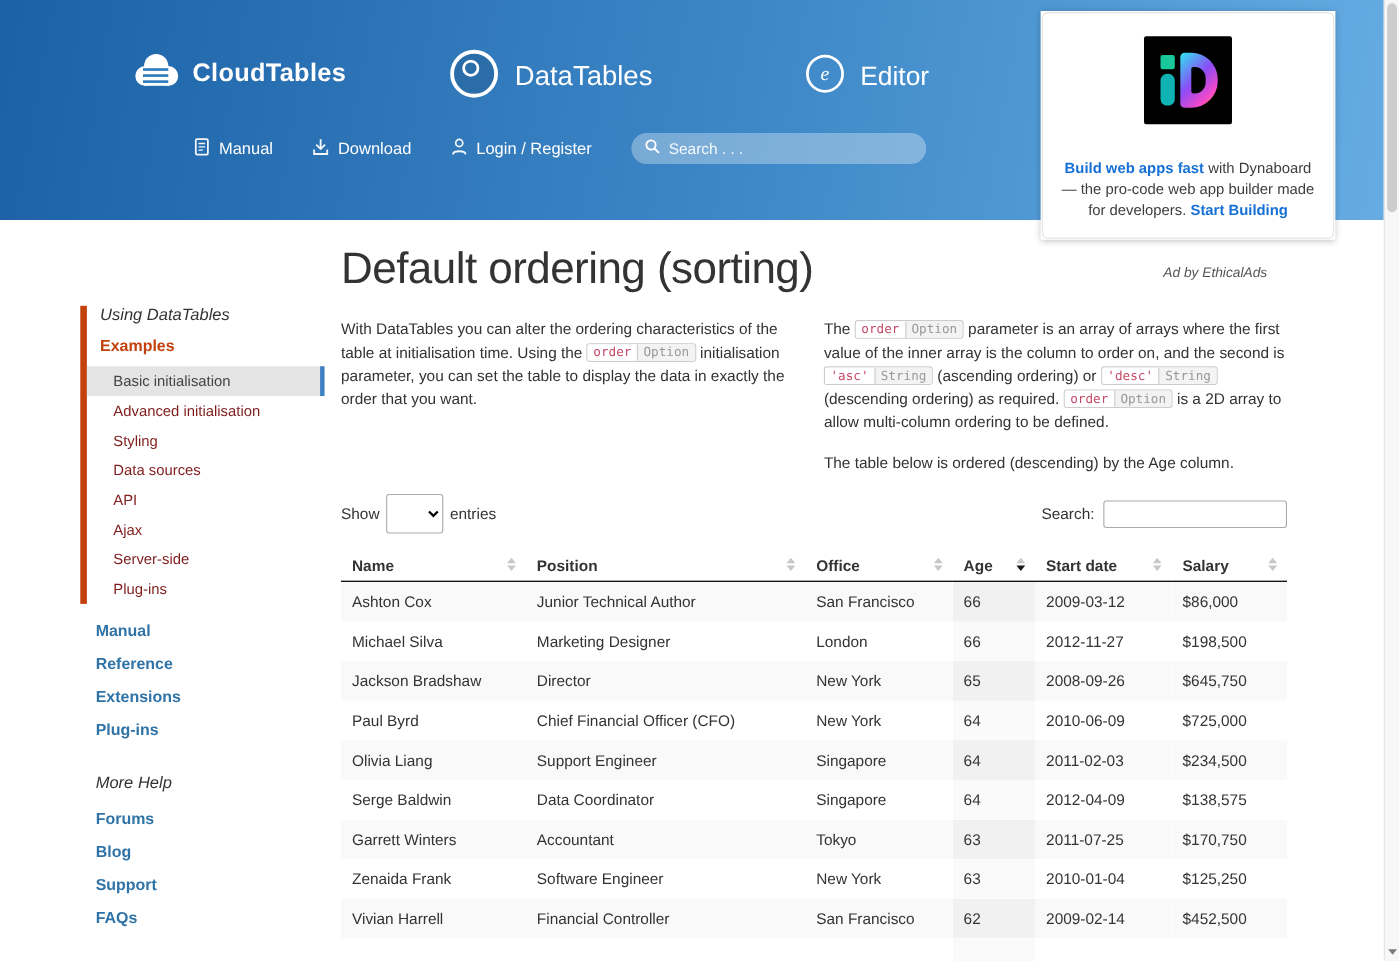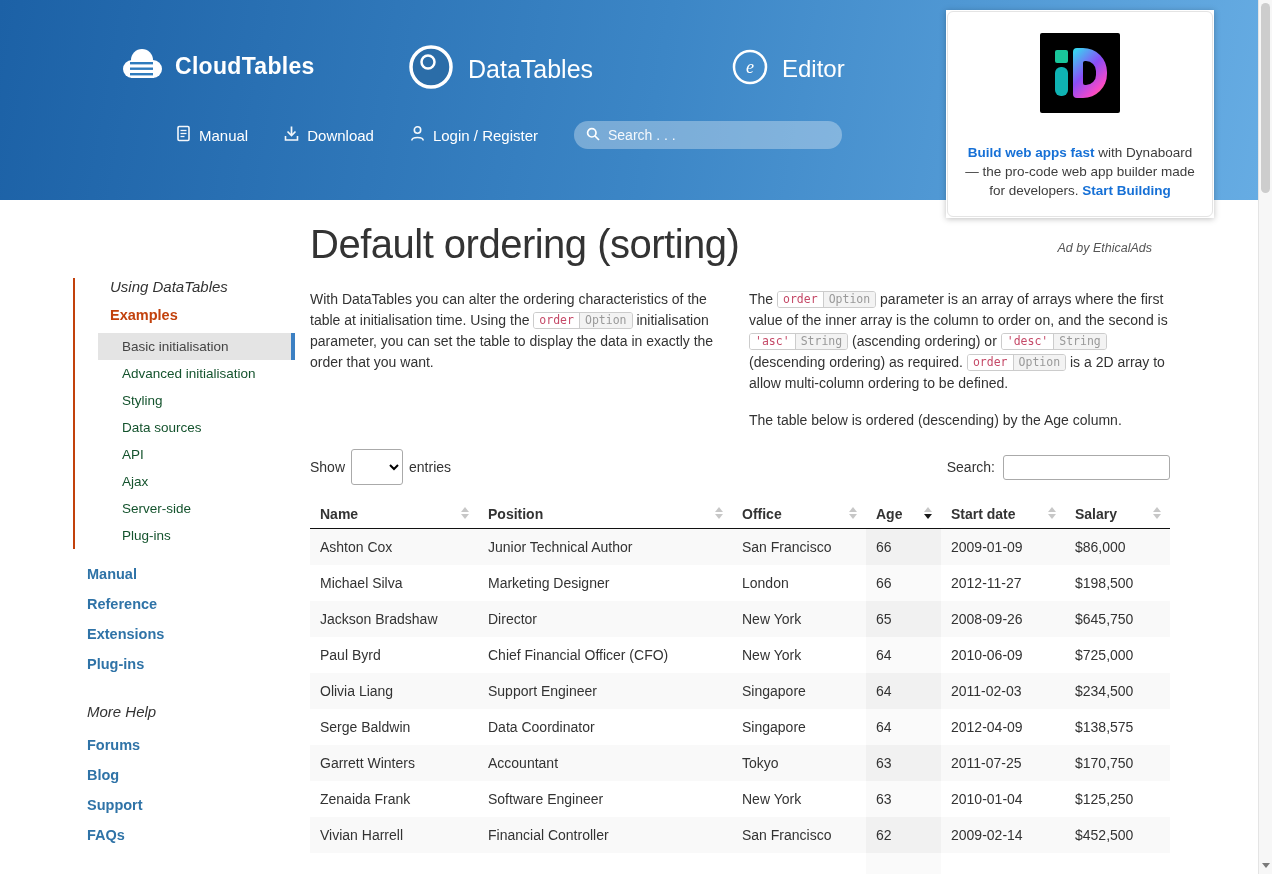--- a/index.html
+++ b/index.html
@@ -47,27 +47,27 @@
   .scrollbar { position: absolute; right: 0; top: 0; width: 14px; height: 874px; background: #f7f7f7;
     border-left: 1px solid #e4e4e4; z-index: 10; }
   .scroll-thumb { position: absolute; left: 2px; top: 3px; width: 9px; height: 190px; background: #cdcdcd; border-radius: 5px; }
   .scroll-down-btn { position: absolute; left: 0; bottom: 2px; width: 13px; height: 14px;
     display: flex; align-items: center; justify-content: center; }
   .scroll-down-btn::after { content: ""; width: 0; height: 0; border-left: 4px solid transparent;
     border-right: 4px solid transparent; border-top: 5px solid #7a7a7a; }
 
   
   .sidebar { position: absolute; left: 73px; top: 278px; width: 222px; }
-  .side-rail { border-left: 2px solid #c2410c; padding-left: 23px; }
+  .side-rail { border-left: 6px solid #c2410c; }
   .side-heading { font-style: italic; font-size: 15px; color: #333; font-weight: 400; margin: 0 0 12px; padding-left: 12px; }
   .side-heading.no-rail { padding-left: 14px; margin: 24px 0 6px; }
   .examples-link { display: block; color: #c2410c; font-weight: 700; font-size: 14.5px; padding-left: 12px;
     margin-bottom: 10px; cursor: pointer; }
   .examples-list { list-style: none; }
-  .side-child { position: relative; padding: 6px 0 6px 24px; font-size: 13.5px; color: #14532d; cursor: pointer; }
+  .side-child { position: relative; padding: 6px 0 6px 24px; font-size: 13.5px; color: #7f1d1d; cursor: pointer; }
   .side-child.active { background: #e4e4e4; color: #444; }
   .active-bar { position: absolute; right: 0; top: 0; bottom: 0; width: 4px; background: #3c80c3; }
   .top-links { list-style: none; margin-top: 10px; }
   .top-links li { padding: 7px 0 7px 14px; color: #2f73a7; font-weight: 700; font-size: 14.5px; cursor: pointer; }
 
   
   .main { position: absolute; left: 310px; top: 222px; width: 860px; }
   .page-title { font-size: 40px; font-weight: 400; color: #333; letter-spacing: -0.5px; }
   .intro-row { display: flex; gap: 18px; margin-top: 22px; }
   .intro-col { flex: 1; font-size: 14px; line-height: 21px; color: #333; }
@@ -304,21 +304,21 @@
                 <i class="arr down"></i>
               </span></th>
           </tr>
       </thead>
       <tbody>
           <tr>
             <td>Ashton Cox</td>
             <td>Junior Technical Author</td>
             <td>San Francisco</td>
             <td>66</td>
-            <td>2009-01-09</td>
+            <td>2009-03-12</td>
             <td>$86,000</td>
           </tr>
           <tr>
             <td>Michael Silva</td>
             <td>Marketing Designer</td>
             <td>London</td>
             <td>66</td>
             <td>2012-11-27</td>
             <td>$198,500</td>
           </tr>

